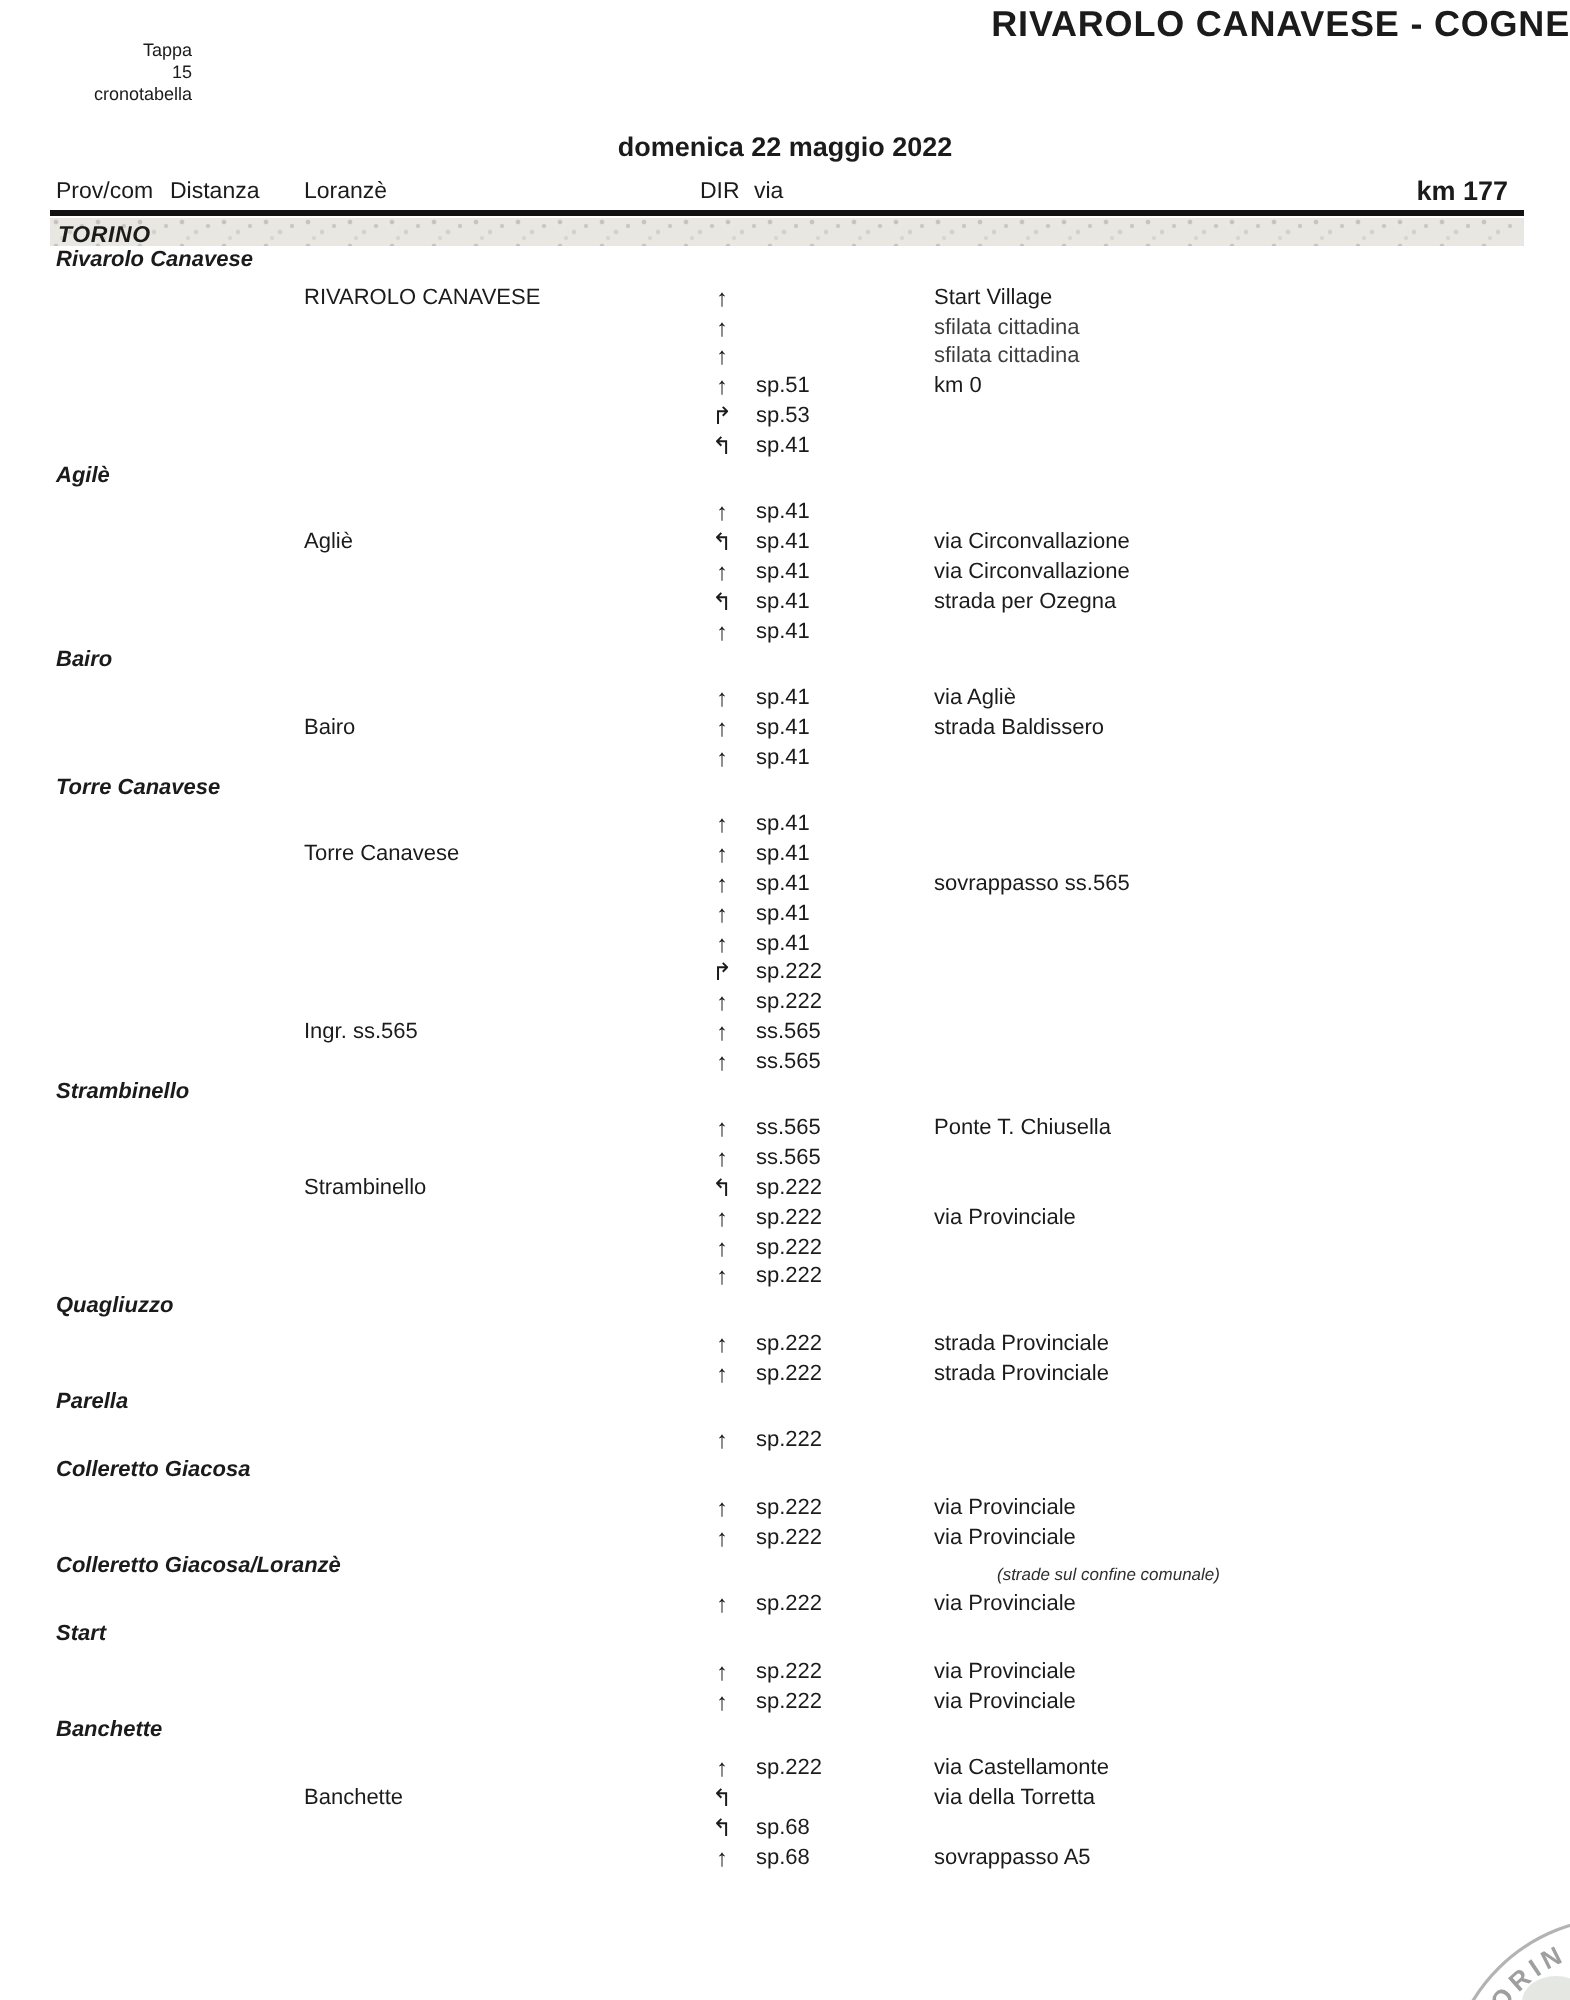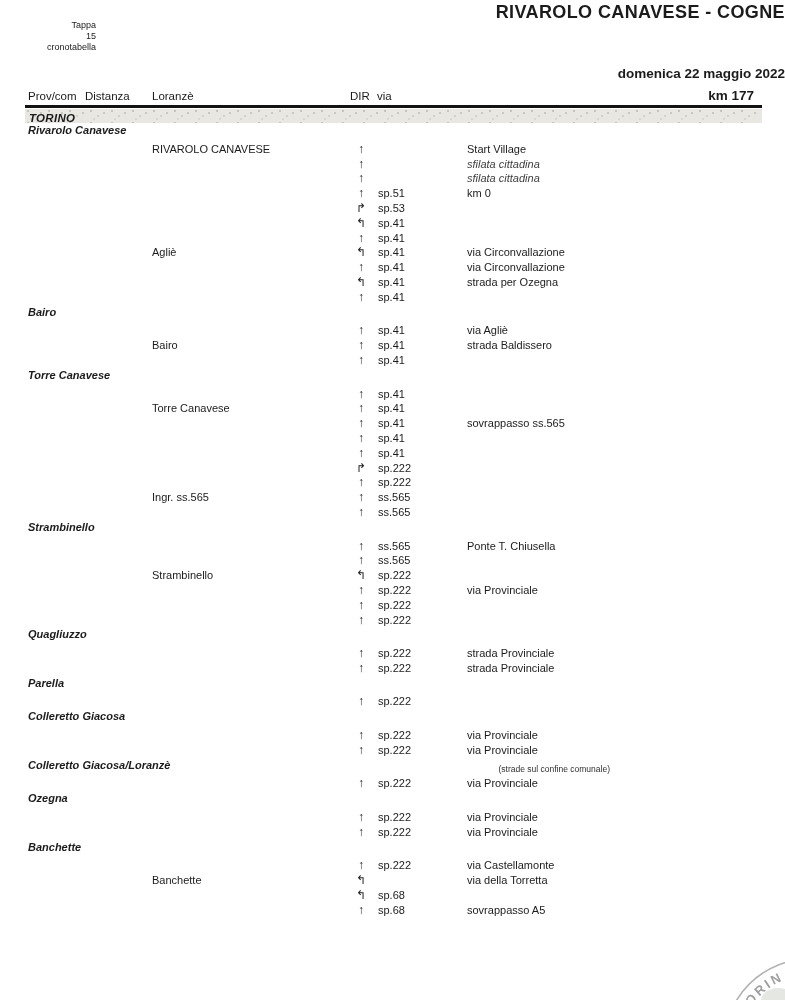--- a/index.html
+++ b/index.html
@@ -5,21 +5,21 @@
   html,body{margin:0;padding:0;}
   body{
     width:785px;height:1000px;position:relative;overflow:hidden;
     background:#ffffff;color:#1b1b1b;
     font-family:"Liberation Sans", sans-serif;
   }
   .abs{position:absolute;}
   
   .tappa-block{left:22px;top:20px;width:74px;text-align:right;font-size:9px;line-height:11px;}
   .page-title{left:60px;top:2px;right:0;text-align:right;font-size:18px;font-weight:bold;letter-spacing:.4px;}
-  .stage-date{left:0;top:66px;right:0;text-align:right;font-size:13.5px;font-weight:bold;}
+  .stage-date{left:0;top:66px;right:0;text-align:center;font-size:13.5px;font-weight:bold;}
   .headrow{top:90px;left:0;width:785px;height:16px;font-size:11.5px;}
   .headrow span{position:absolute;top:0;white-space:nowrap;}
   .h-prov{left:28px;}
   .h-dist{left:85px;}
   .h-loc{left:152px;}
   .h-dir{left:350px;}
   .h-via{left:377px;text-align:right;}
   .h-km{right:31px;font-weight:bold;font-size:13.5px;top:-2px !important;}
   .rule{top:105px;left:25px;width:737px;height:3px;background:#121212;}
   
@@ -40,22 +40,22 @@
   
   #rows{top:124px;left:0;width:645px;}
   .row{position:relative;height:14.8px;}
   .row.prov{height:18.8px;}
   .cell{position:absolute;top:0;font-size:11px;line-height:13px;white-space:nowrap;}
   .c-prov{left:28px;font-weight:bold;font-style:italic;}
   .c-loc{left:152px;}
   .c-dir{left:351px;width:20px;text-align:center;font-size:12px;line-height:12px;}
   .c-road{left:378px;}
   .c-via{left:467px;}
-  .c-via.em{font-style:italic;color:#3e3e3e;}
-  .c-note{right:35px;top:4px;font-size:8.5px;color:#2e2e2e;}
+  .c-via.em{color:#3e3e3e;}
+  .c-note{right:35px;top:4px;font-size:8.5px;font-style:italic;color:#2e2e2e;}
   
   .stamp{left:710px;top:945px;width:200px;height:200px;}
 </style>
 </head>
 <body>
 
 <div class="abs tappa-block">
   <div>Tappa</div>
   <div>15</div>
   <div>cronotabella</div>
@@ -102,20 +102,23 @@
       <span class="cell c-via">km 0</span>
     </div>
     <div class="row">
       <span class="cell c-dir">↱</span>
       <span class="cell c-road">sp.53</span>
     </div>
     <div class="row">
       <span class="cell c-dir">↰</span>
       <span class="cell c-road">sp.41</span>
     </div>
+    <div class="row prov">
+      <span class="cell c-prov">Agilè</span>
+    </div>
     <div class="row">
       <span class="cell c-dir">↑</span>
       <span class="cell c-road">sp.41</span>
     </div>
     <div class="row">
       <span class="cell c-loc">Agliè</span>
       <span class="cell c-dir">↰</span>
       <span class="cell c-road">sp.41</span>
       <span class="cell c-via">via Circonvallazione</span>
     </div>
@@ -259,21 +262,21 @@
     <div class="row prov">
       <span class="cell c-prov">Colleretto Giacosa/Loranzè</span>
       <span class="cell c-note">(strade sul confine comunale)</span>
     </div>
     <div class="row">
       <span class="cell c-dir">↑</span>
       <span class="cell c-road">sp.222</span>
       <span class="cell c-via">via Provinciale</span>
     </div>
     <div class="row prov">
-      <span class="cell c-prov">Ozegna</span>
+      <span class="cell c-prov">Start</span>
     </div>
     <div class="row">
       <span class="cell c-dir">↑</span>
       <span class="cell c-road">sp.222</span>
       <span class="cell c-via">via Provinciale</span>
     </div>
     <div class="row">
       <span class="cell c-dir">↑</span>
       <span class="cell c-road">sp.222</span>
       <span class="cell c-via">via Provinciale</span>

